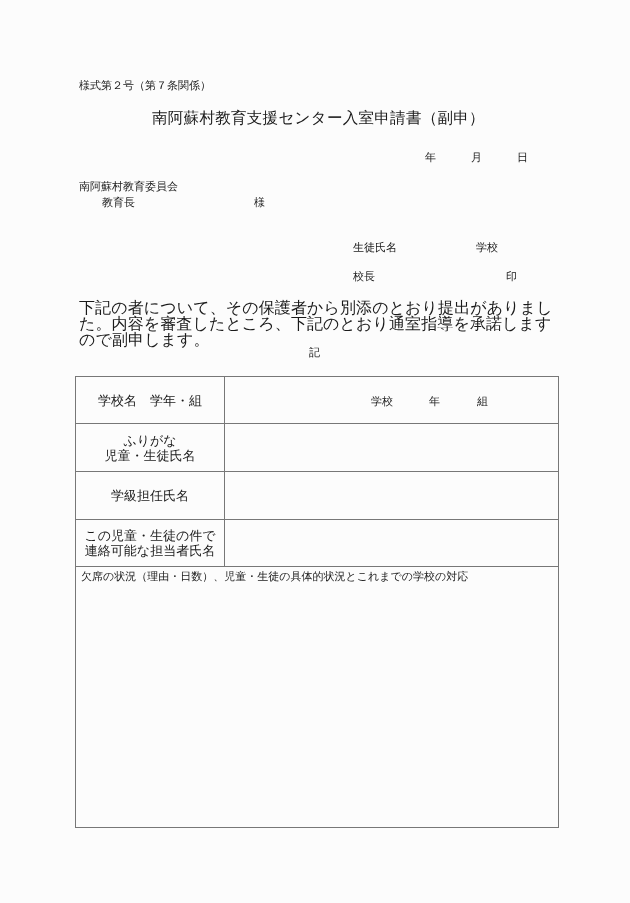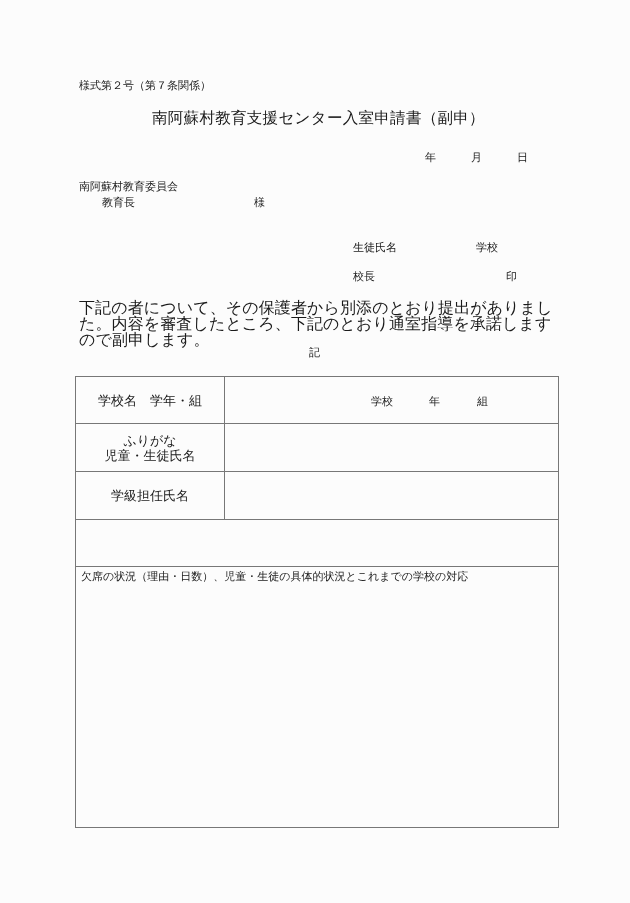--- a/index.html
+++ b/index.html
@@ -157,20 +157,24 @@
   </div>
 
   <div class="row r3">
     <div class="label">
       <span>学級担任氏名</span>
     </div>
     <div class="value"></div>
   </div>
 
   <div class="row r4">
+    <div class="label">
+      <span>この児童・生徒の件で</span>
+      <span>連絡可能な担当者氏名</span>
+    </div>
     <div class="value"></div>
   </div>
 
   <div class="notes">
     <div class="notes-label">欠席の状況（理由・日数）、児童・生徒の具体的状況とこれまでの学校の対応</div>
     <div class="notes-area"></div>
   </div>
 </div>
 
 </body></html>

